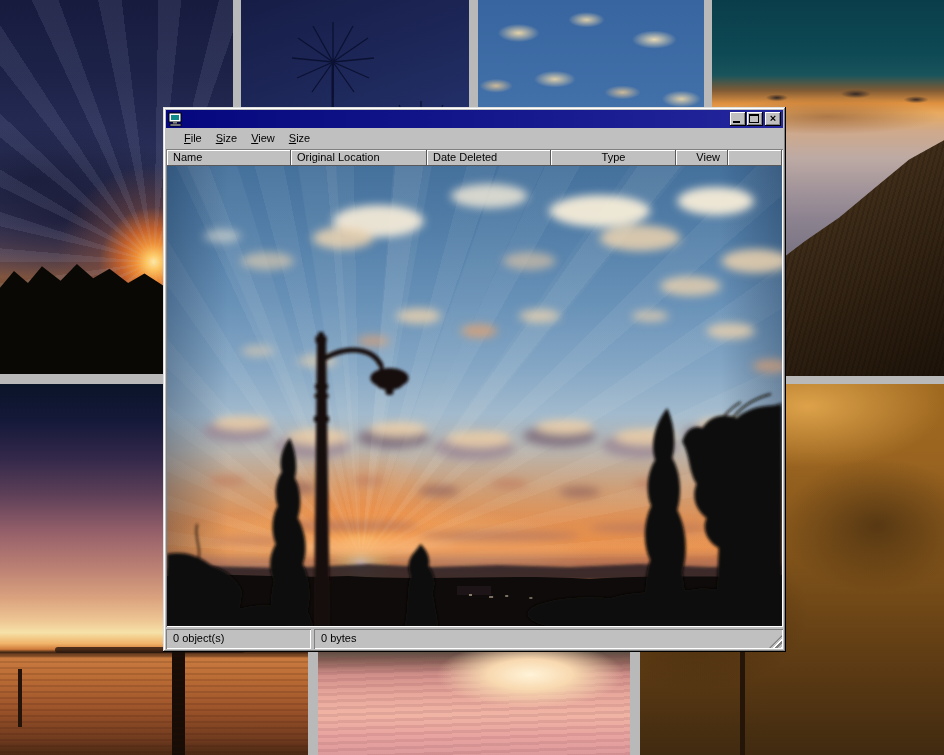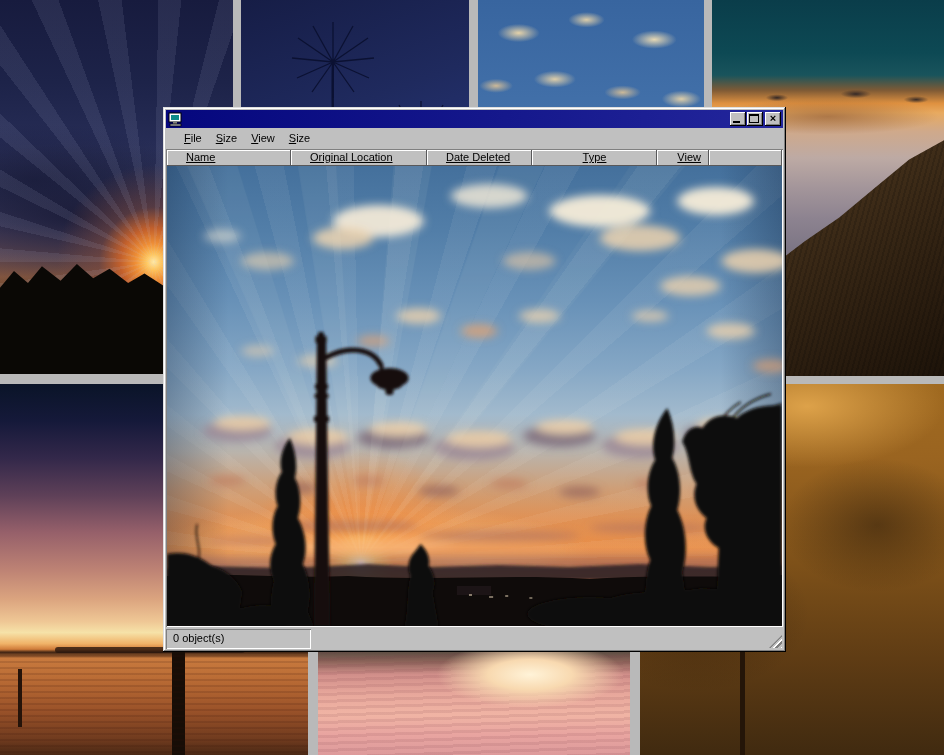--- a/index.html
+++ b/index.html
@@ -108,23 +108,23 @@
   .glyph-close { position:absolute; left:0; top:0; width:100%; height:100%; font-size:11px; font-weight:bold;
     line-height:13px; text-align:center; color:#000; }
 
   .menubar { height:21px; flex:0 0 21px; display:flex; align-items:center; font-size:11px; color:#000; padding-left:11px; }
   .menu-item { display:inline-block; padding:2px 7px 3px; }
   .menu-item::first-letter { text-decoration:underline; }
 
   .client { flex:1; display:flex; flex-direction:column; background:#c0c0c0; position:relative;
     box-shadow: inset 1px 1px #808080, inset -1px -1px #fff; padding:1px; min-height:0; }
   .header-row { height:16px; flex:0 0 16px; display:flex; font-size:11px; color:#000; }
-  .hcol { background:#c0c0c0; padding:1px 19px 0; white-space:nowrap; overflow:hidden;
-    box-shadow: inset -1px -1px #58585a, inset 1px 1px #fff; text-decoration: underline; }
-  .hc0 { width:124px; } .hc1 { width:136px; } .hc2 { width:105px; } .hc3 { width:125px;text-align:center; }
+  .hcol { background:#c0c0c0; padding:1px 6px 0; white-space:nowrap; overflow:hidden;
+    box-shadow: inset -1px -1px #58585a, inset 1px 1px #fff; }
+  .hc0 { width:124px; } .hc1 { width:136px; } .hc2 { width:124px; } .hc3 { width:125px;text-align:center; }
   .hc4 { width:52px; text-align:right; padding-right:8px; } .hc5 { flex:1; }
 
   
   .photo { flex:1; position:relative; overflow:hidden; min-height:0;
     background:
       linear-gradient(90deg, rgba(16,36,64,.32) 0, rgba(16,36,64,0) 10%, rgba(16,36,64,0) 90%, rgba(16,36,64,.32) 100%),
       repeating-conic-gradient(from 235deg at 31.5% 86%, rgba(255,250,240,.06) 0 4deg, rgba(255,255,255,0) 4deg 10deg),
       radial-gradient(circle at 31.5% 86.5%, #fffef6 0%, #ffeeab 1.1%, #ffcb63 2.8%, #f9a047 5.5%, rgba(243,140,62,.6) 9%, rgba(238,132,70,0) 20%),
       radial-gradient(ellipse 48% 14% at 33% 84%, rgba(255,205,135,.8), rgba(255,195,125,0) 75%),
       radial-gradient(ellipse 85% 22% at 45% 88%, rgba(240,150,80,.55), rgba(240,150,80,0) 80%),
@@ -320,16 +320,17 @@
           <ellipse cx="221" cy="212" rx="19" ry="10"></ellipse>
           <ellipse cx="221" cy="218" rx="13" ry="6"></ellipse>
           <rect x="217" y="221" width="8" height="8" rx="3"></rect>
         </g>
       </svg>
     </div>
   </div>
 
   <div class="statusbar">
     <div class="spanel sp1">0 object(s)</div>
+    <div class="spanel sp2">0 bytes</div>
     <div class="grip"></div>
   </div>
 
 </div>
 
 </body></html>

